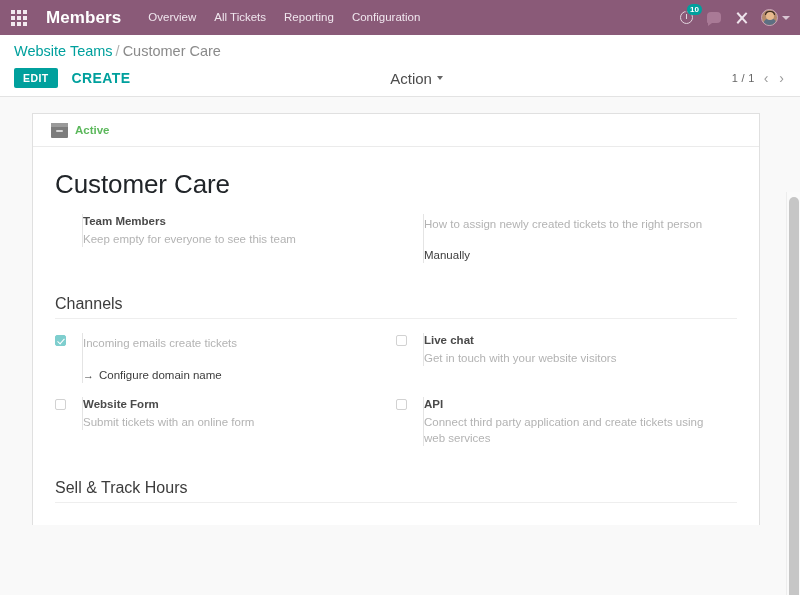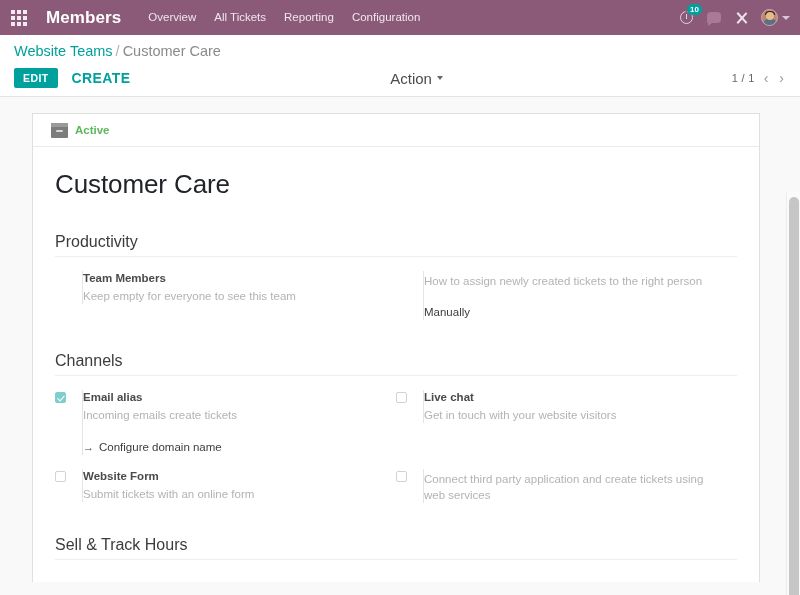--- a/index.html
+++ b/index.html
@@ -576,21 +576,20 @@
         <div class="archive-btn">
           <span class="archive-icon"></span>
           <span class="archive-label">Active</span>
         </div>
       </div>
 
       <div class="sheet-body">
 
         <h1 class="record-title">Customer Care</h1>
 
-        <h2 class="section-title sec-productivity">Productivity</h2>
         <div class="settings-row">
           <div class="settings-col">
             <div class="chk-slot"></div>
             <div class="field-block">
               <div class="field-label">Team Members</div>
               <div class="field-help">Keep empty for everyone to see this team</div>
             </div>
           </div>
           <div class="settings-col">
             <div class="chk-slot"></div>
@@ -601,21 +600,20 @@
           </div>
         </div>
 
         <h2 class="section-title sec-channels">Channels</h2>
         <div class="settings-row">
           <div class="settings-col">
             <div class="chk-slot">
               <span class="checkbox checked"></span>
             </div>
             <div class="field-block">
-              <div class="field-label">Email alias</div>
               <div class="field-help">Incoming emails create tickets</div>
               <div class="inline-link">
                 <span class="arrow-glyph">→</span>
                 <span>Configure domain name</span>
               </div>
             </div>
           </div>
           <div class="settings-col">
             <div class="chk-slot">
               <span class="checkbox"></span>
@@ -635,20 +633,21 @@
             <div class="field-block">
               <div class="field-label">Website Form</div>
               <div class="field-help">Submit tickets with an online form</div>
             </div>
           </div>
           <div class="settings-col">
             <div class="chk-slot">
               <span class="checkbox"></span>
             </div>
             <div class="field-block">
+              <div class="field-label">API</div>
               <div class="field-help">Connect third party application and create tickets using web services</div>
             </div>
           </div>
         </div>
 
         <h2 class="section-title sec-sell">Sell &amp; Track Hours</h2>
 
       </div>
     </div>
 

